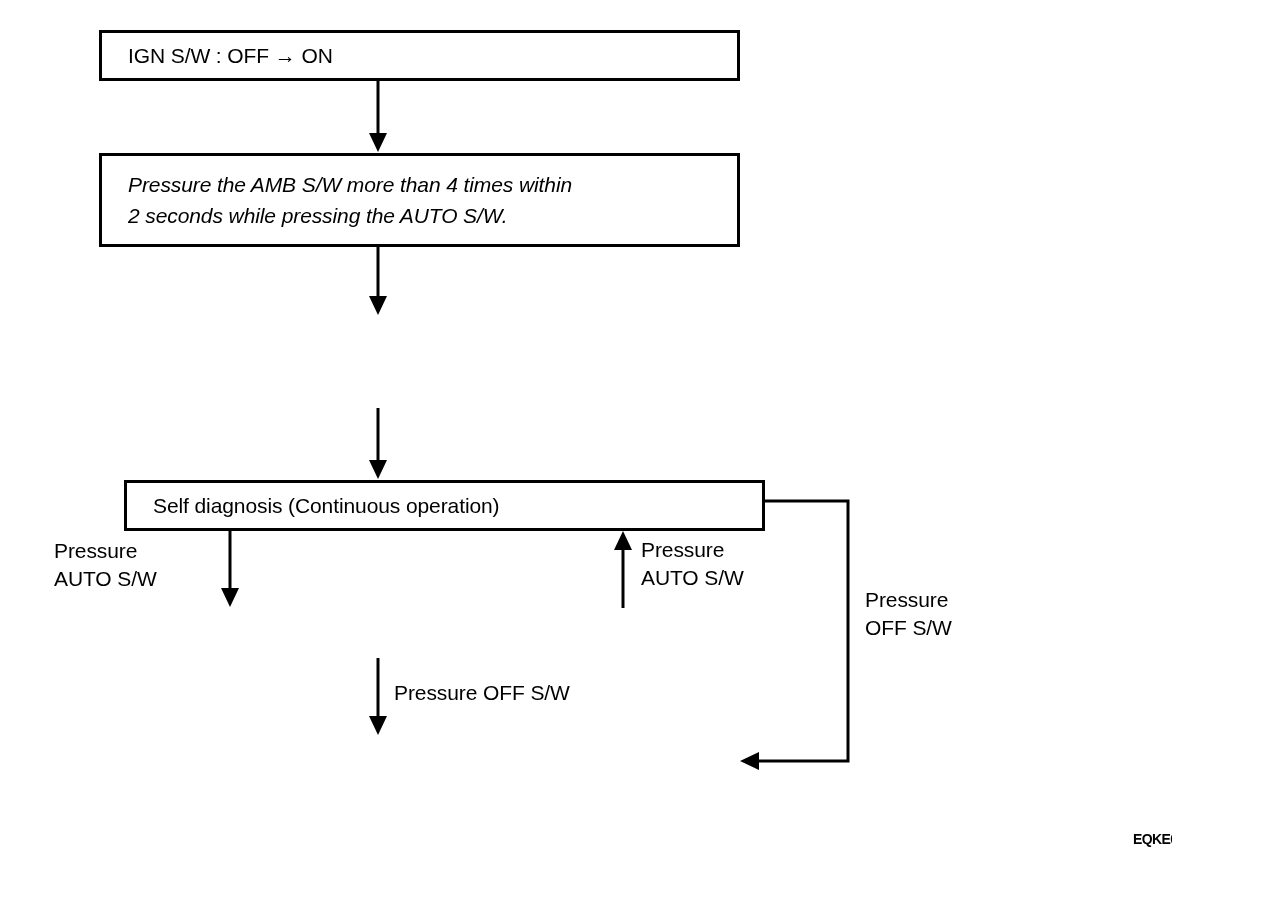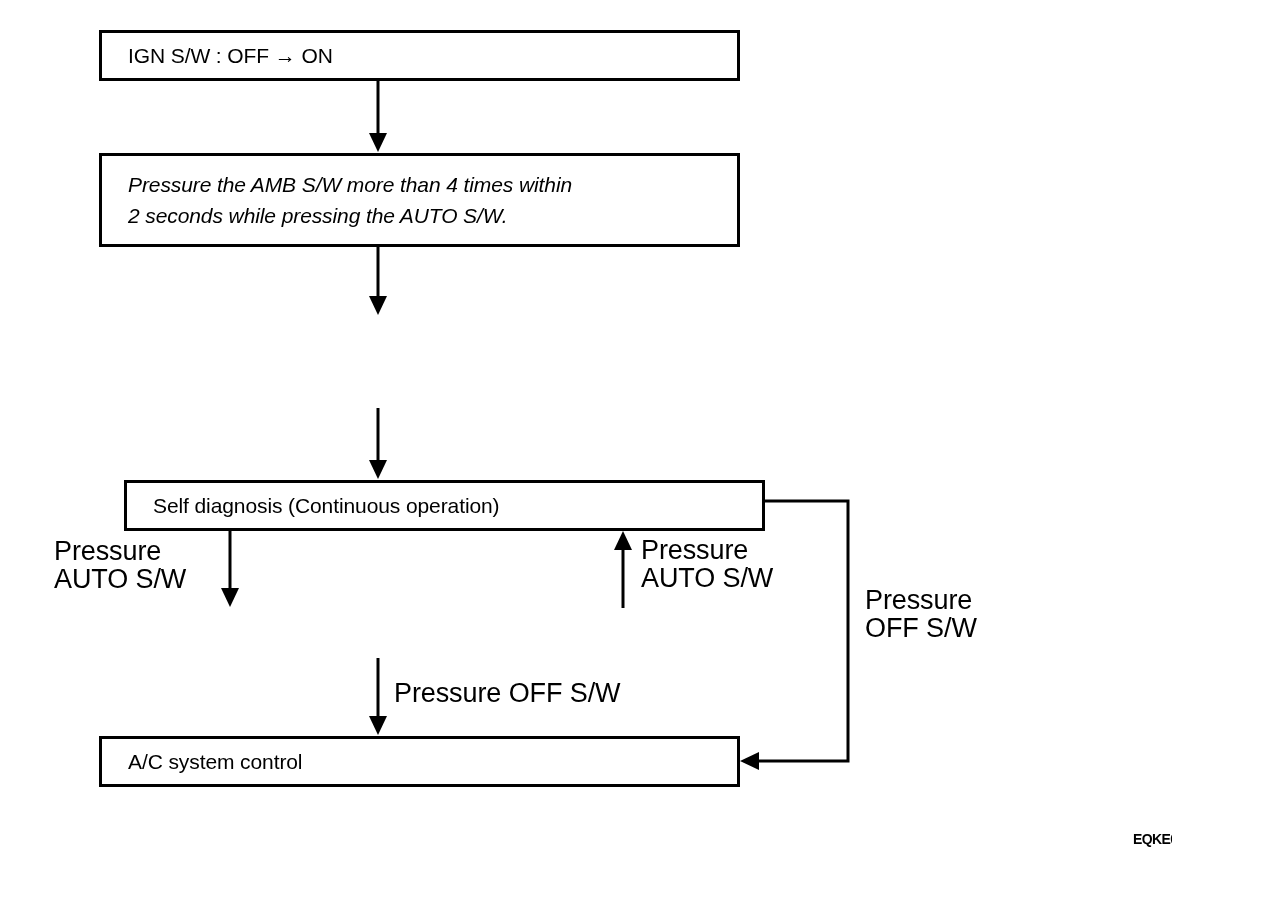--- a/index.html
+++ b/index.html
@@ -27,21 +27,21 @@
     font-size: 21px;
     line-height: 31px;
     color: #000000;
     padding-left: 26px;
     padding-right: 10px;
     white-space: pre-line;
     letter-spacing: -0.1px;
   }
   .edge-label {
     position: absolute;
-    font-size: 27px;
+    font-size: 21px;
     line-height: 28px;
     color: #000000;
     white-space: pre-line;
     letter-spacing: -0.1px;
   }
   .fig-code {
     position: absolute;
     font-size: 14px;
     font-weight: bold;
     letter-spacing: -0.6px;
@@ -100,23 +100,20 @@
     <div class="node-text">Pressure the AMB S/W more than 4 times within
 2 seconds while pressing the AUTO S/W.</div>
   </div>
 
 
   <div class="node" style="left:99px; top:480px; width:641px; height:51px;margin-left:25px;">
     <div class="node-text">Self diagnosis (Continuous operation)</div>
   </div>
 
 
-  <div class="node" style="left:99px; top:736px; width:641px; height:51px;">
-    <div class="node-text">A/C system control</div>
-  </div>
 
   <div class="edge-label" style="left:54px; top:537px;">Pressure
 AUTO S/W</div>
 
   <div class="edge-label" style="left:641px; top:536px;">Pressure
 AUTO S/W</div>
 
   <div class="edge-label" style="left:394px; top:679px;">Pressure OFF S/W</div>
 
   <div class="edge-label" style="left:865px; top:586px;">Pressure

